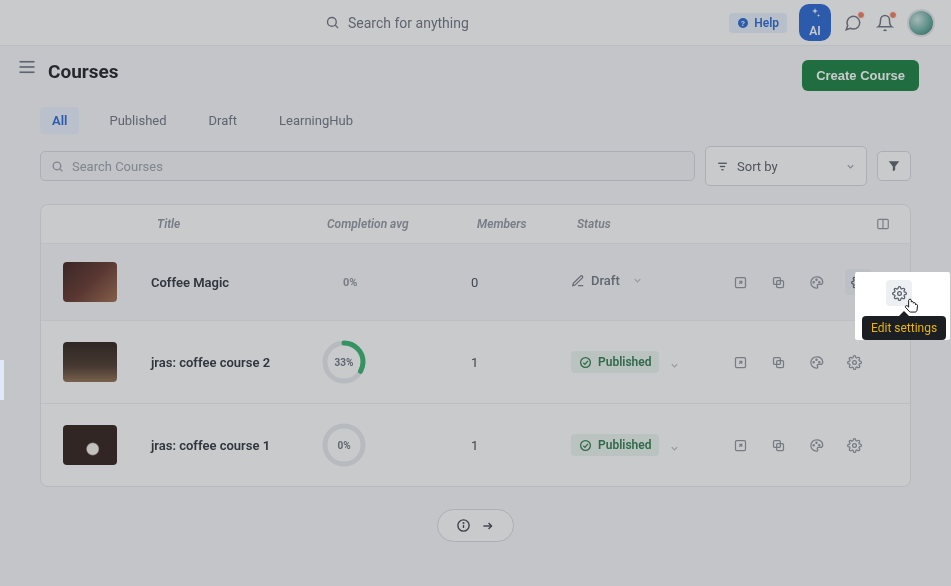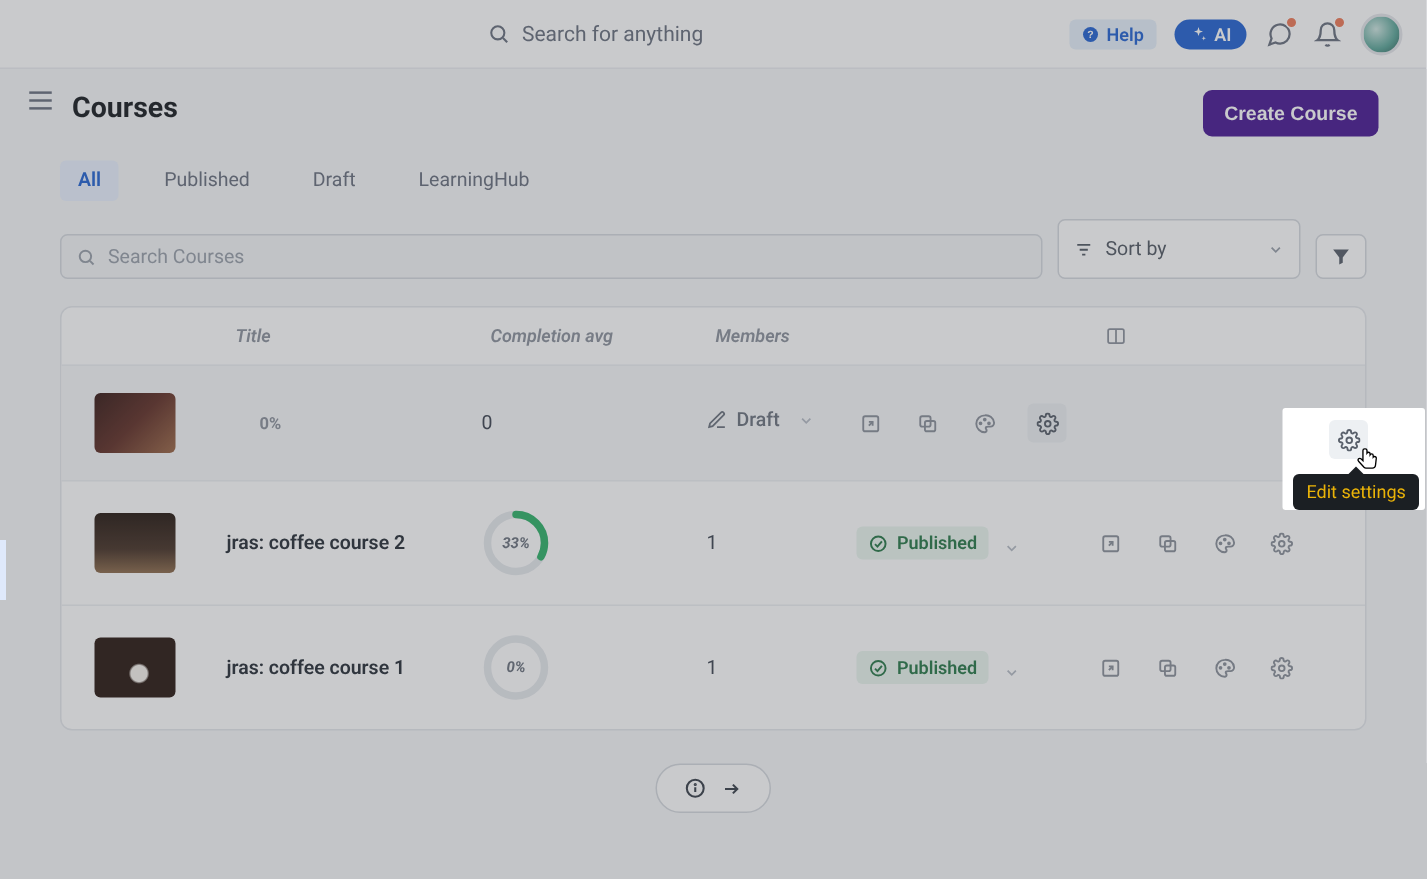--- a/index.html
+++ b/index.html
@@ -54,20 +54,21 @@
   .ai-badge {
     background: #2766d3;
     color: #fff;
     border-radius: 10px;
     padding: 3px 10px;
     display: inline-flex;
     align-items: center;
     gap: 5px;
     font-size: 12px;
     font-weight: 600;
+    flex-direction: column;
   }
   .icon-notif {
     position: relative;
     width: 20px; height: 20px;
     display: inline-flex;
     align-items: center; justify-content: center;
     color: #6b7280;
   }
   .dot {
     position: absolute;
@@ -95,21 +96,21 @@
     width: 18px; height: 14px;
     display: inline-flex;
     color: #6b7280;
   }
   .page-title {
     font-size: 19px;
     font-weight: 700;
   }
   .btn-create {
     margin-left: auto;
-    background: #4c1d95;
+    background: #15803d;
     color: #fff;
     border: none;
     border-radius: 6px;
     padding: 8px 14px;
     font-size: 13px;
     font-weight: 600;
   }
 
   
   .tabs {
@@ -128,21 +129,21 @@
     background: #eaf2ff;
     color: #2766d3;
     font-weight: 600;
   }
 
   
   .filter-row {
     display: flex;
     gap: 10px;
     padding: 12px 40px 0 40px;
-    align-items: flex-end;
+    align-items: center;
   }
   .search-box {
     flex: 1;
     display: flex;
     align-items: center;
     gap: 8px;
     background: #f4f5f7;
     border: 1px solid #d6dadf;
     border-radius: 5px;
     padding: 6px 10px;
@@ -216,21 +217,20 @@
   .thumb.t1 { background: linear-gradient(135deg,#3a1e1a 0%, #64332a 50%, #9e6b4a 100%); }
   .thumb.t2 { background: linear-gradient(180deg,#2a1d16 0%, #4a362a 60%, #8f6e4f 100%); }
   .thumb.t3 { background: radial-gradient(circle at 55% 60%, #f7f3ee 0 14%, #2d1c15 18% 100%); }
   .title-cell { font-size: 13px; font-weight: 600; color: #2b323b; }
   .members-cell { font-size: 13px; color: #424955; text-align: left; }
 
   .completion-cell { display:flex; align-items:center; }
   .donut {
     width: 46px; height: 46px;
     position: relative;
-    font-style: italic;
   }
   .donut svg { transform: rotate(-90deg); }
   .donut .lbl {
     position: absolute; inset: 0;
     display: flex; align-items: center; justify-content: center;
     font-size: 10px; font-weight: 700; color: #6e7580;
   }
   .completion-text {
     font-size: 11px; font-weight: 700; color: #8e949e;
     padding-left: 22px;
@@ -425,33 +425,35 @@
       </svg>
   </div>
 </div>
 
 <div class="card">
   <div class="thead">
     <div class="th-thumb"></div>
     <div>Title</div>
     <div>Completion avg</div>
     <div>Members</div>
+    <div>Status</div>
     <div></div>
     <div class="th-layout">
       <svg width="14" height="14" viewBox="0 0 24 24" fill="none" stroke="currentColor" stroke-width="2">
           <rect x="3" y="4" width="18" height="16" rx="2"></rect>
           <line x1="12" y1="4" x2="12" y2="20"></line>
         </svg>
     </div>
   </div>
 
   <div class="row hover">
     <div>
         <div class="thumb t1"></div>
       </div>
+    <div class="title-cell">Coffee Magic</div>
     <div class="completion-cell">
       <span class="completion-text">0%</span>
     </div>
     <div class="members-cell">0</div>
     <div>
       <span class="status-draft">
         <svg width="14" height="14" viewBox="0 0 24 24" fill="none" stroke="currentColor" stroke-width="2">
             <path d="M12 20h9"></path>
             <path d="M16.5 3.5a2.12 2.12 0 013 3L7 19l-4 1 1-4z"></path>
           </svg>

